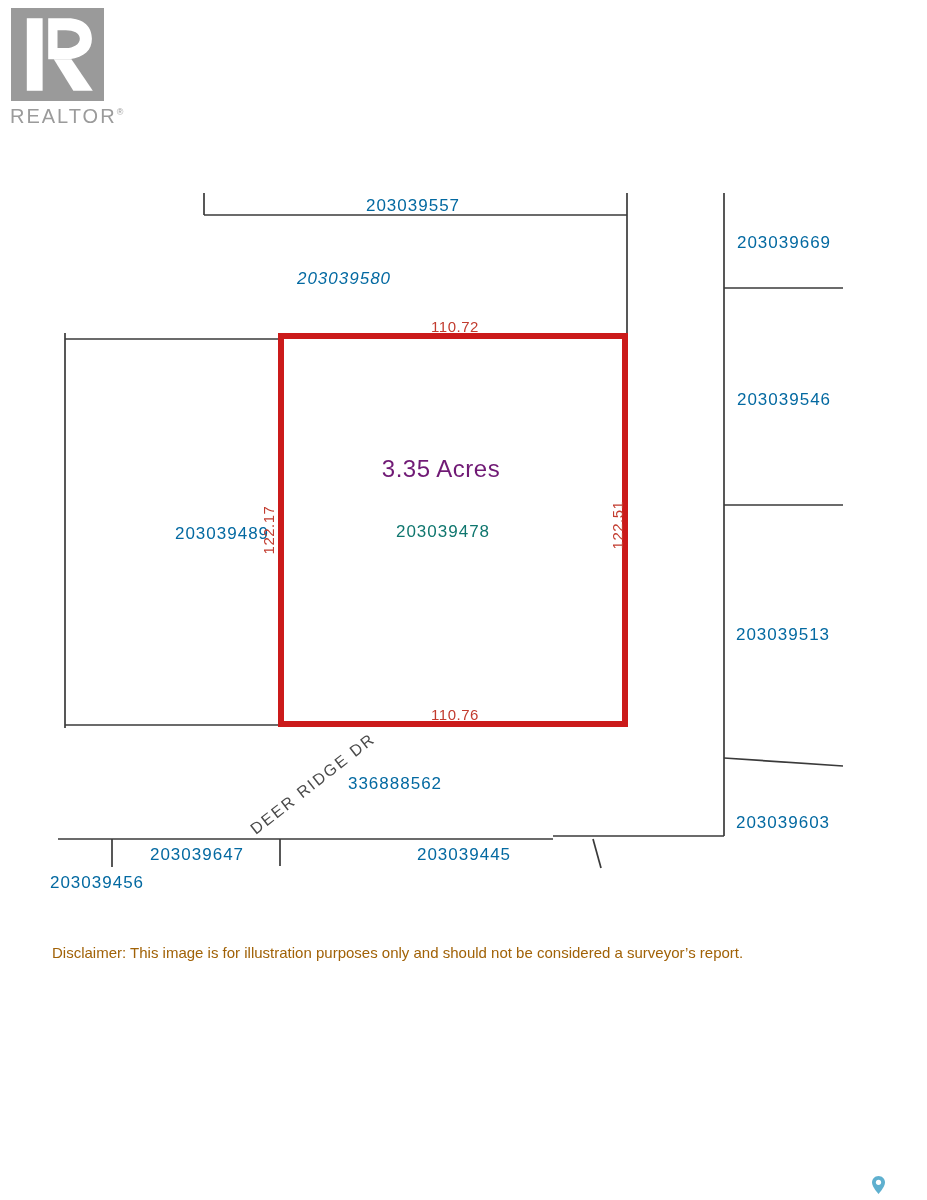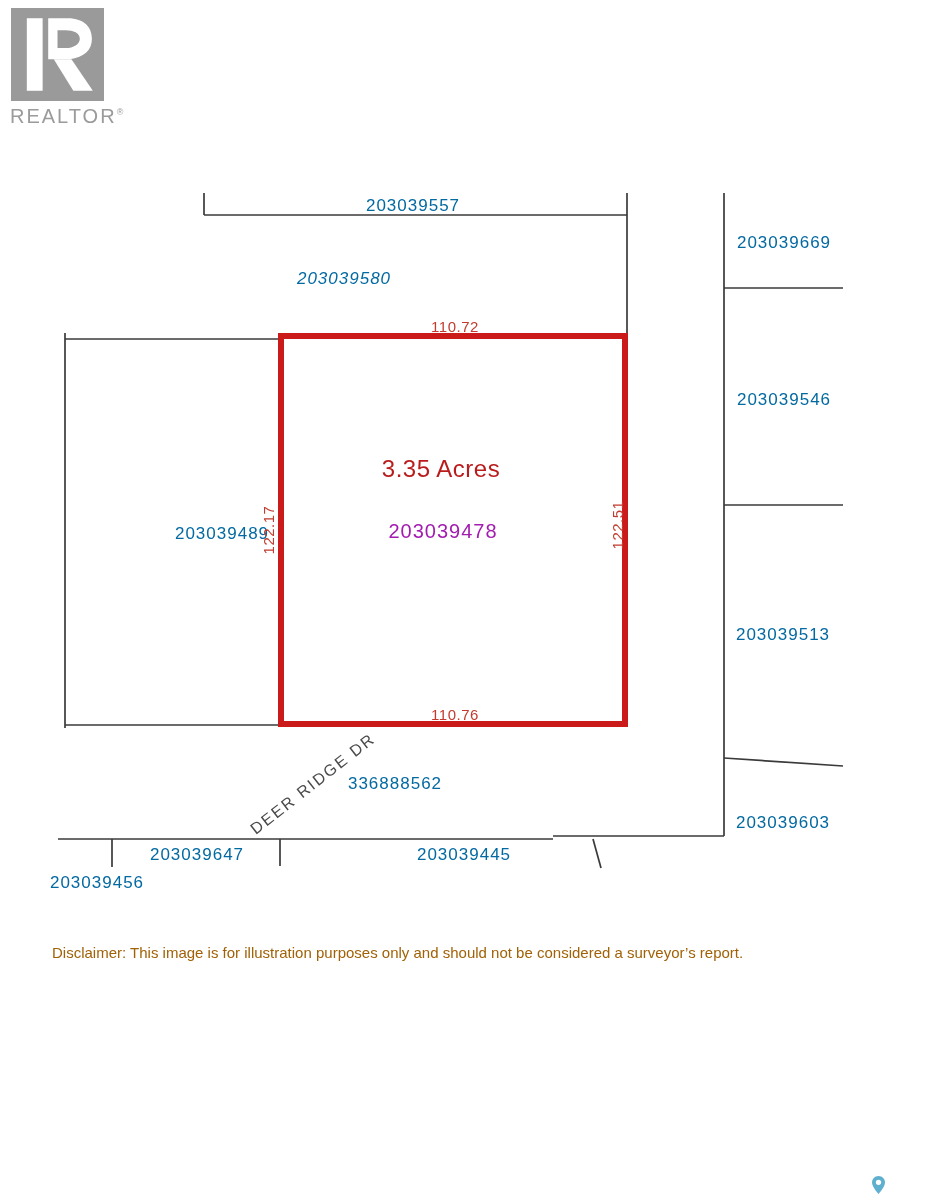--- a/index.html
+++ b/index.html
@@ -7,24 +7,24 @@
     width:927px;height:1200px;position:relative;background:#ffffff;
     font-family:"Liberation Sans", sans-serif;overflow:hidden;
   }
   .stage{position:absolute;left:0;top:0;width:927px;height:1072px;}
   svg.lines{position:absolute;left:0;top:0;}
   .lbl{
     position:absolute;transform:translate(-50%,-50%);
     white-space:nowrap;line-height:1;
   }
   .pid{font-size:17px;color:#0369a1;letter-spacing:1px;}
-  .pid-soft{font-size:20px;color:#a21caf;letter-spacing:1px;}
+  .pid-soft{font-size:17px;color:#0f766e;letter-spacing:1px;}
   .dim{font-size:15px;color:#c23b2e;letter-spacing:0.5px;}
   .dim.vert{transform:translate(-50%,-50%) rotate(-90deg);}
-  .acreage{font-size:24px;color:#b91c1c;letter-spacing:0.5px;}
+  .acreage{font-size:24px;color:#701a75;letter-spacing:0.5px;}
   .street{
     font-size:16px;color:#4a4a4a;letter-spacing:2px;
     transform:translate(-50%,-50%) rotate(-38deg);
   }
   .disclaimer{
     position:absolute;left:52px;top:944px;font-size:15px;color:#a16207;
   }
   .logo{position:absolute;left:10px;top:8px;width:110px;}
   .logo-square{width:95px;height:93px;display:block;}
   .logo-word{

